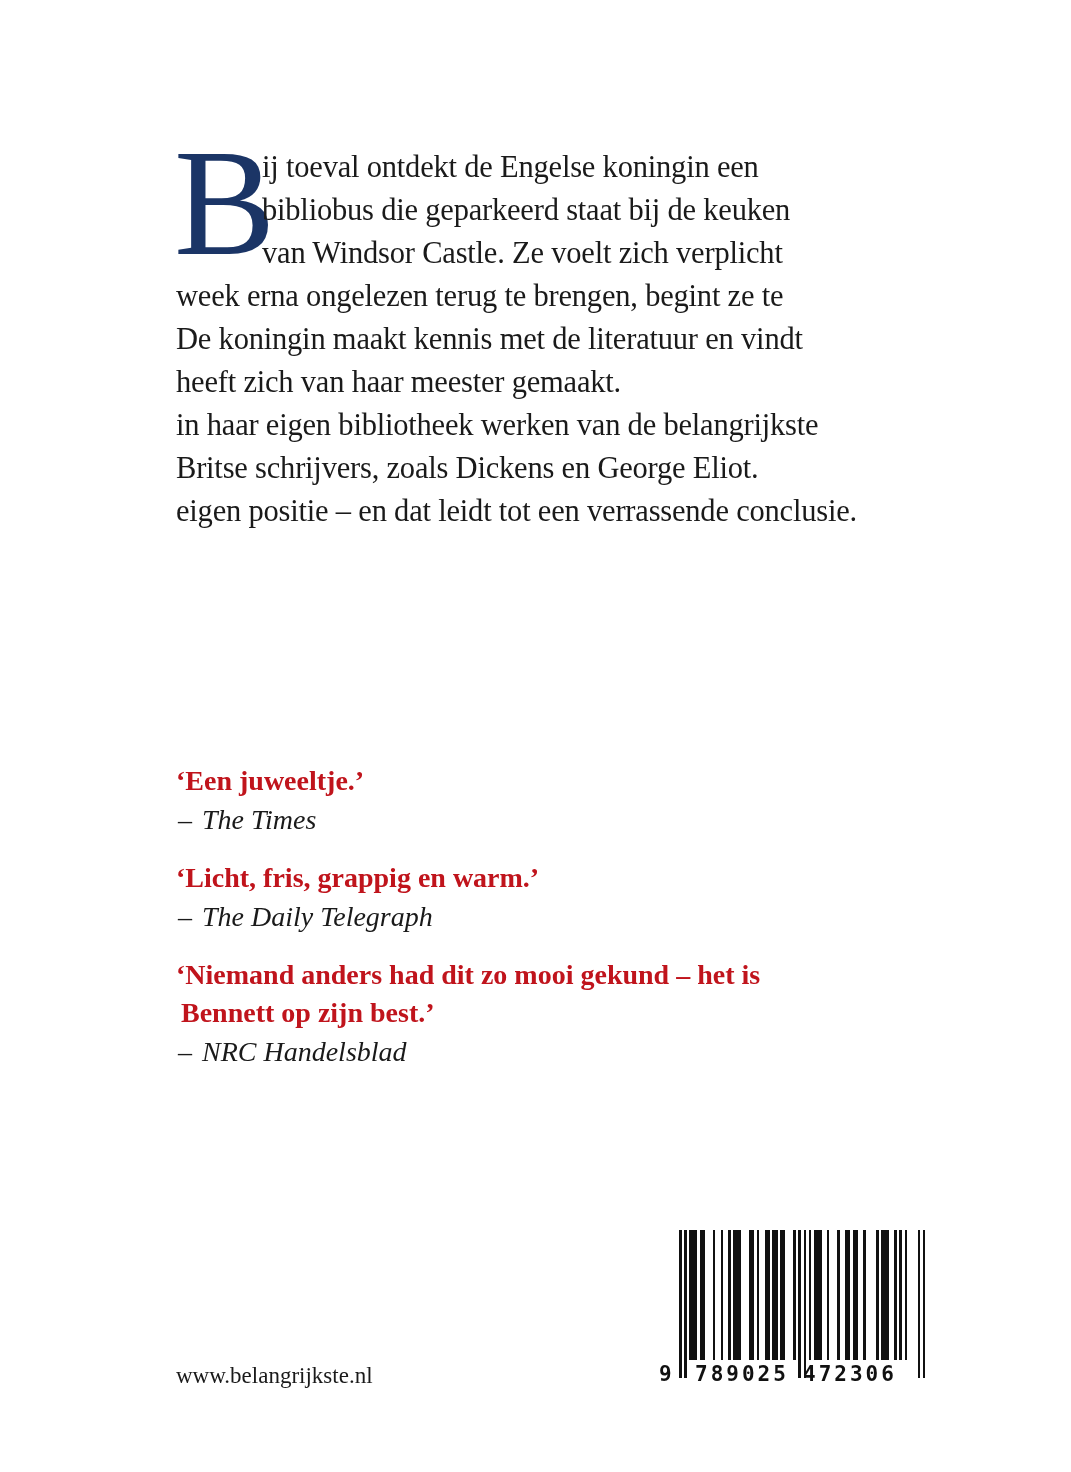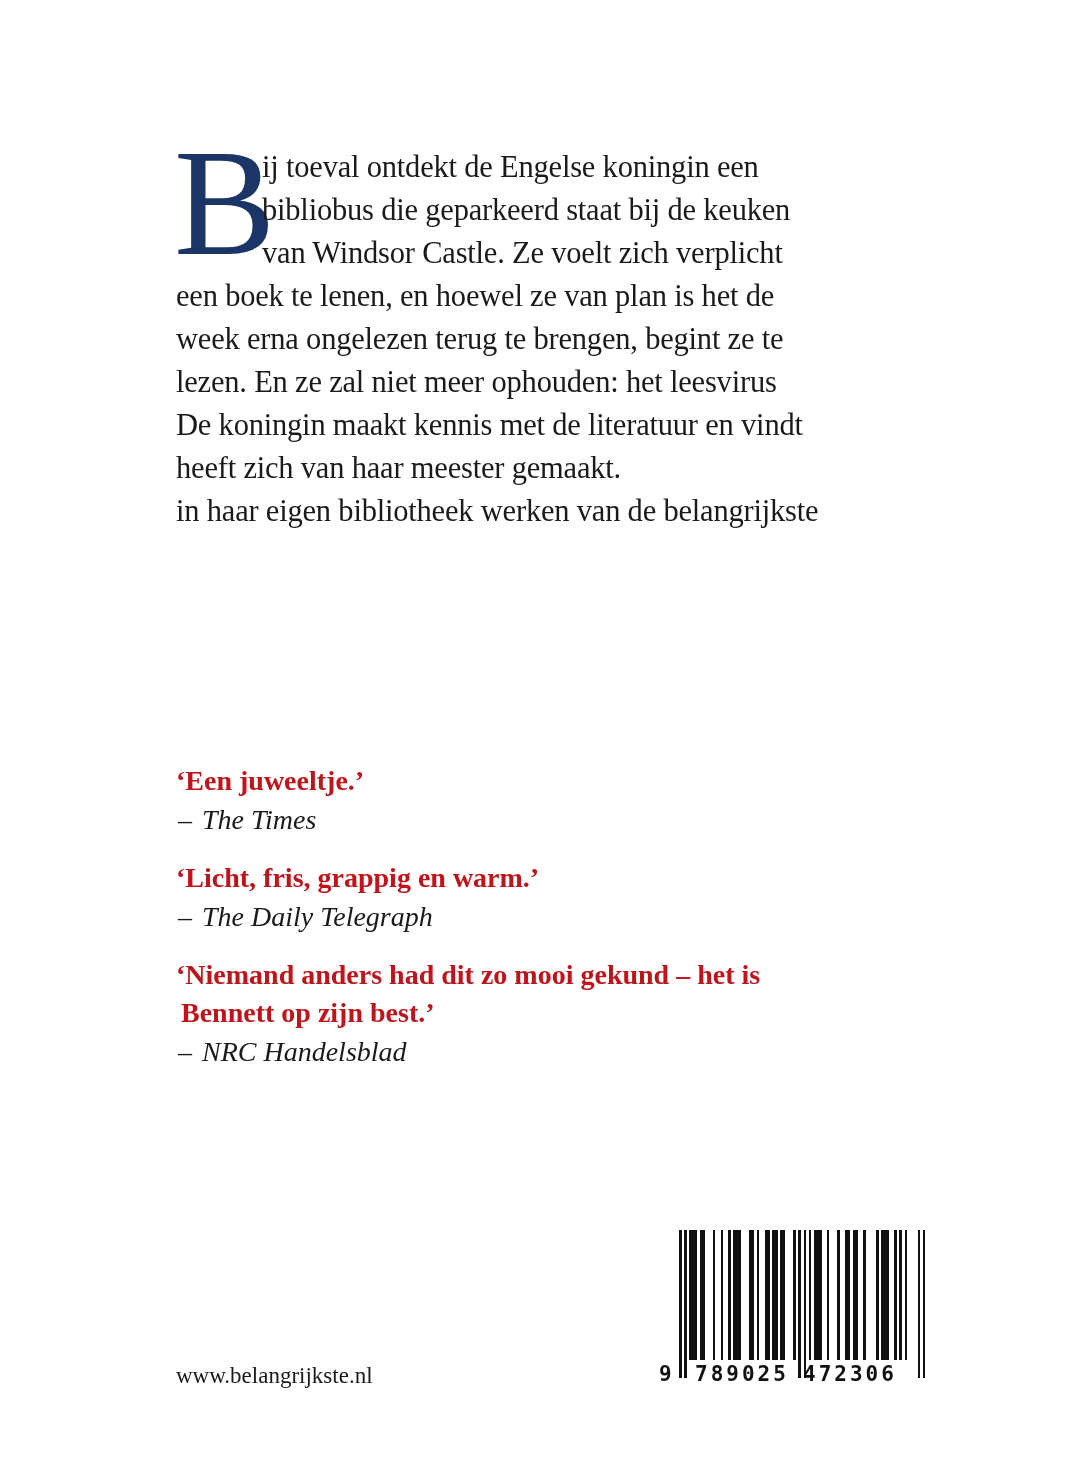--- a/index.html
+++ b/index.html
@@ -25,26 +25,26 @@
 </style>
 </head>
 <body>
 
 <div class="dropcap">B</div>
 
 <div class="blurb">
   <span class="line indent">ij toeval ontdekt de Engelse koningin een</span>
   <span class="line indent">bibliobus die geparkeerd staat bij de keuken</span>
   <span class="line indent">van Windsor Castle. Ze voelt zich verplicht</span>
-  <span class="line">een boek te lenen, en hoewel ze van plan is het de</span>
   <span class="line">week erna ongelezen terug te brengen, begint ze te</span>
-  <span class="line">lezen. En ze zal niet meer ophouden: het leesvirus</span>
   <span class="line">De koningin maakt kennis met de literatuur en vindt</span>
   <span class="line">heeft zich van haar meester gemaakt.</span>
   <span class="line">in haar eigen bibliotheek werken van de belangrijkste</span>
+  <span class="line">Britse schrijvers, zoals Dickens en George Eliot.</span>
+  <span class="line">eigen positie – en dat leidt tot een verrassende conclusie.</span>
 </div>
 
 <div class="quotes">
   <div class="quote">
     <span class="quote-text">‘Een juweeltje.’</span>
     <span class="quote-source"><span class="dash">–</span><span>The Times</span></span>
   </div>
   <div class="quote">
     <span class="quote-text">‘Licht, fris, grappig en warm.’</span>
     <span class="quote-source"><span class="dash">–</span><span>The Daily Telegraph</span></span>

